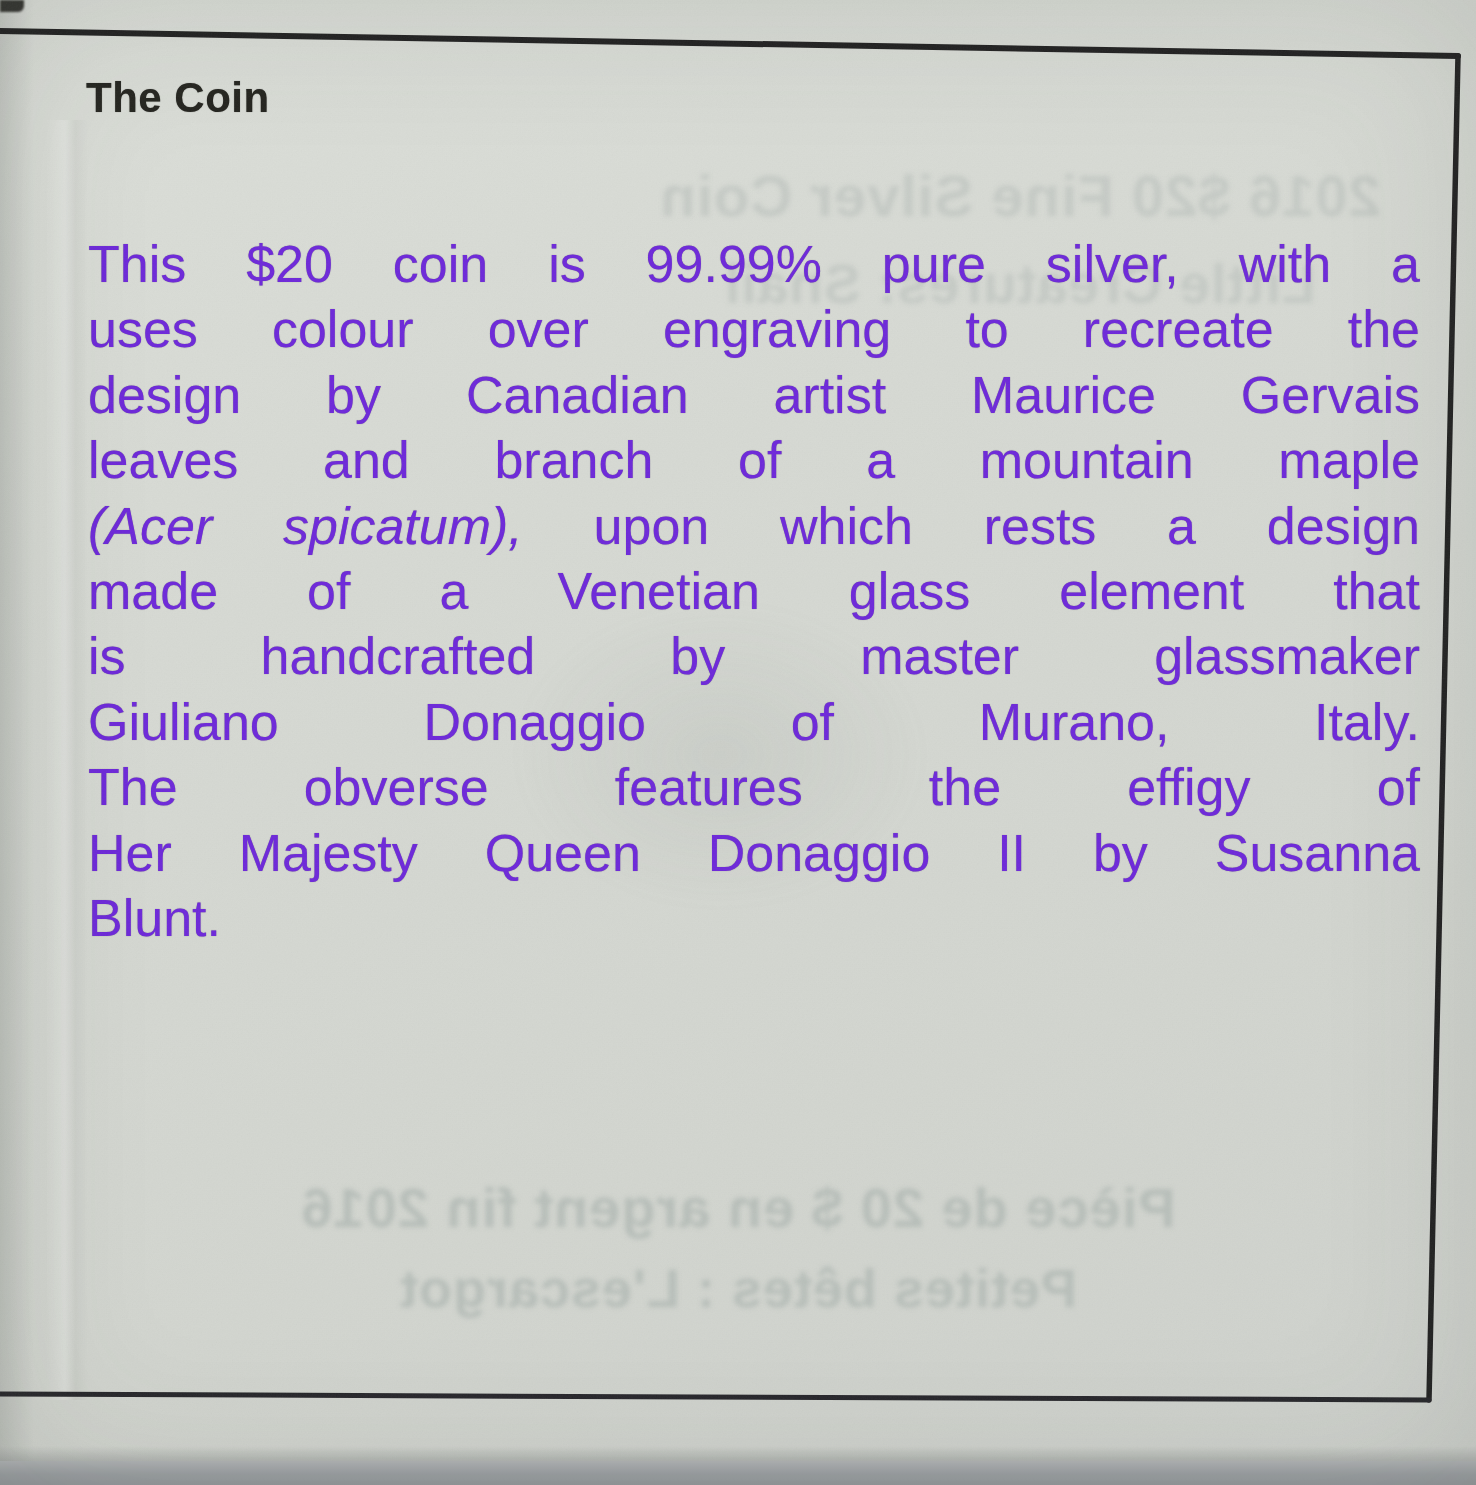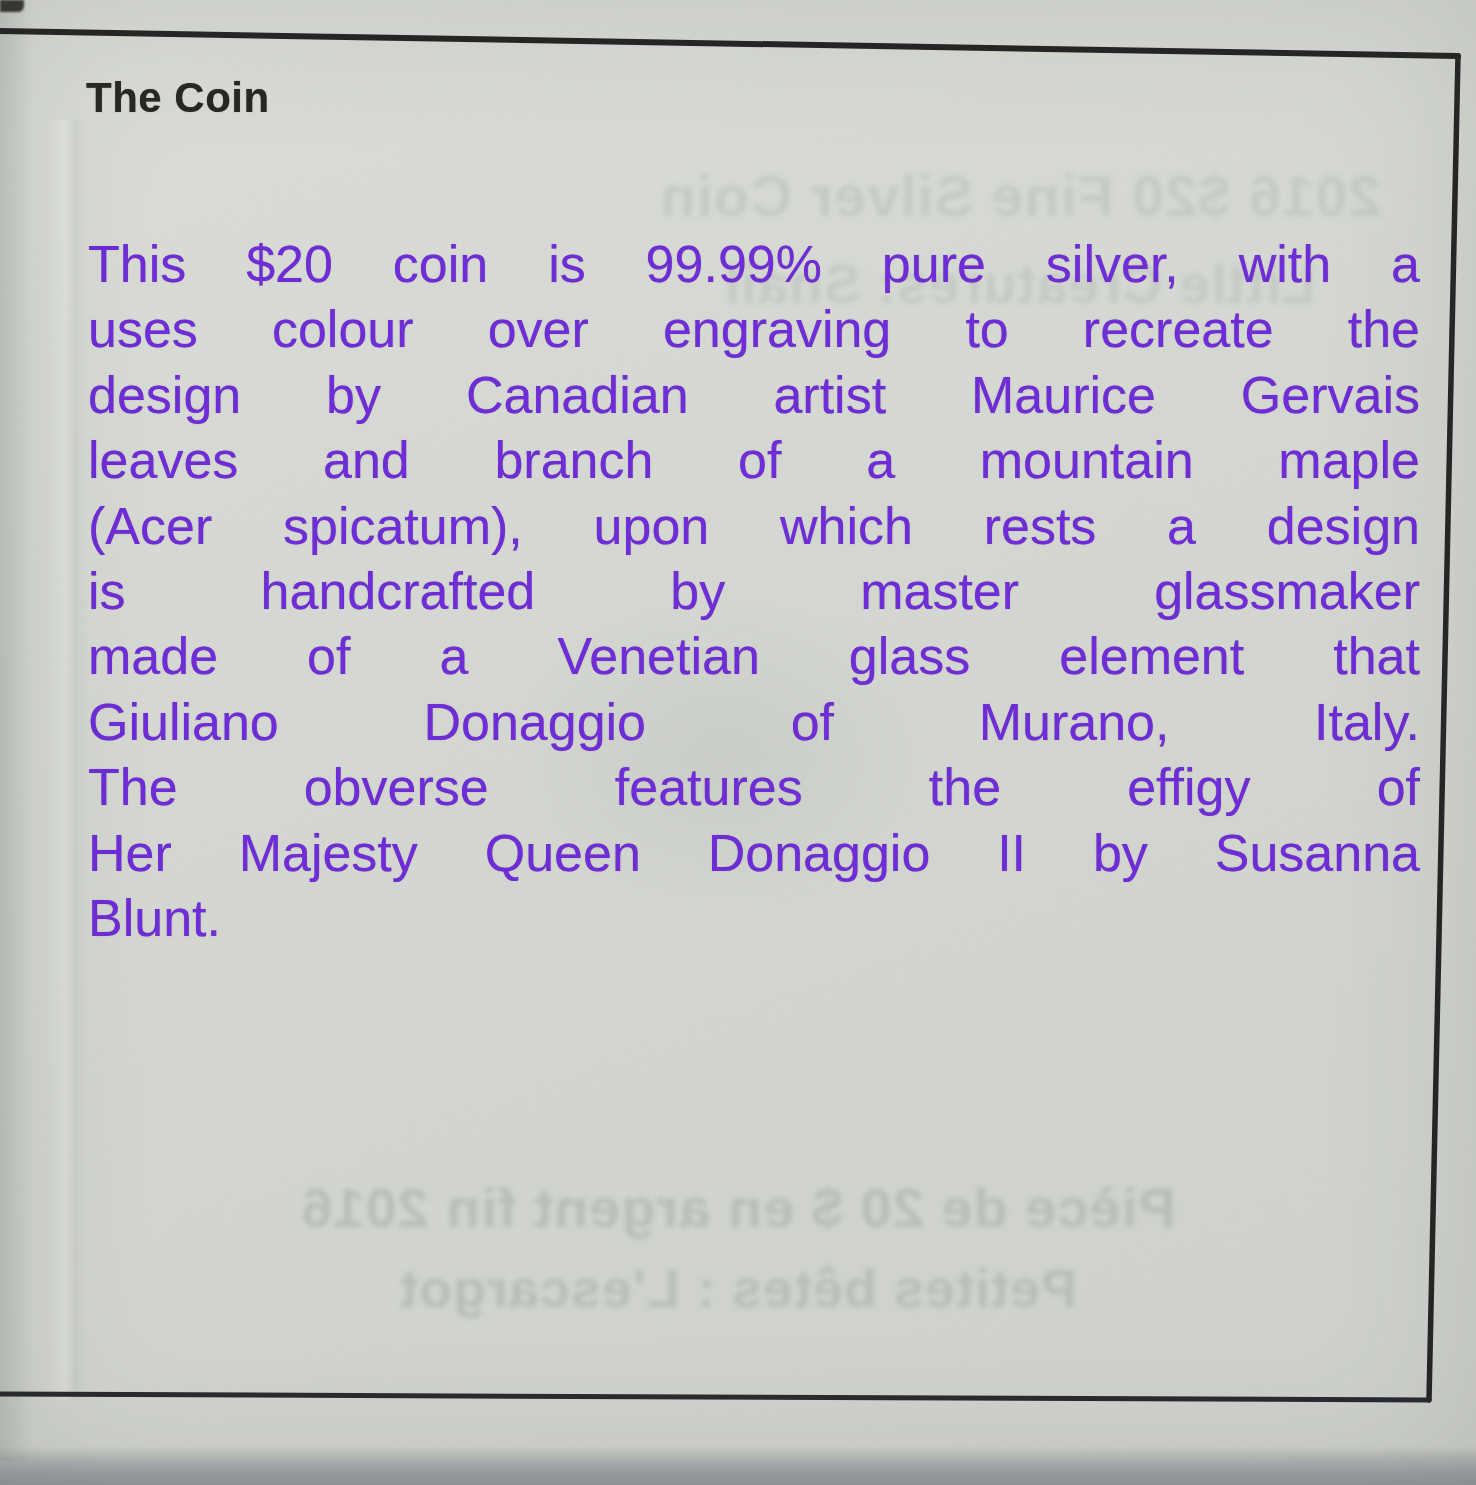--- a/index.html
+++ b/index.html
@@ -48,21 +48,21 @@
     text-shadow:0 0 1px rgba(36,36,31,.55);
   }
   .textblock{
     position:absolute;left:88px;top:212px;width:1332px;
     font-size:52px;line-height:65.4px;color:#6d28d9;
     text-shadow:0 0 1px rgba(46,46,42,.45);
     margin-top:20px;
   }
   .jline{text-align:justify;text-align-last:justify;height:65.4px;overflow:visible;white-space:nowrap0;}
   .jline.last{text-align-last:left;}
-  .ital{}
+  .ital{font-style:italic;}
   
   .frame{position:absolute;inset:0;pointer-events:none;}
   
   .noise{position:absolute;inset:0;pointer-events:none;}
   
   .corner-mark{
     position:absolute;left:0;top:0;width:24px;height:12px;
     background:#33332f;filter:blur(1.2px);border-bottom-right-radius:6px;
   }
   
@@ -97,22 +97,22 @@
   </div>
 
   <h1 class="title">The Coin</h1>
 
   <div class="textblock">
     <div class="jline">This $20 coin is 99.99% pure silver, with a</div>
     <div class="jline">uses colour over engraving to recreate the</div>
     <div class="jline">design by Canadian artist Maurice Gervais</div>
     <div class="jline">leaves and branch of a mountain maple</div>
     <div class="jline"><span class="ital">(Acer spicatum),</span> <span>upon which rests a design</span></div>
+    <div class="jline">made of a Venetian glass element that</div>
     <div class="jline">is handcrafted by master glassmaker</div>
-    <div class="jline">made of a Venetian glass element that</div>
     <div class="jline">Giuliano Donaggio of Murano, Italy.</div>
     <div class="jline">The obverse features the effigy of</div>
     <div class="jline">Her Majesty Queen Donaggio II by Susanna</div>
     <div class="jline last">Blunt.</div>
   </div>
 
   <svg class="frame" width="1476" height="1485" viewBox="0 0 1476 1485">
     <path d="M -6 31 L 1458 56" stroke="#212121" stroke-width="6" fill="none" stroke-linecap="round"></path>
     <path d="M 1458 56 L 1429 1400" stroke="#212121" stroke-width="5.5" fill="none" stroke-linecap="round"></path>
     <path d="M 1429 1400 L -6 1394" stroke="#26262a" stroke-width="5" fill="none" stroke-linecap="round"></path>

